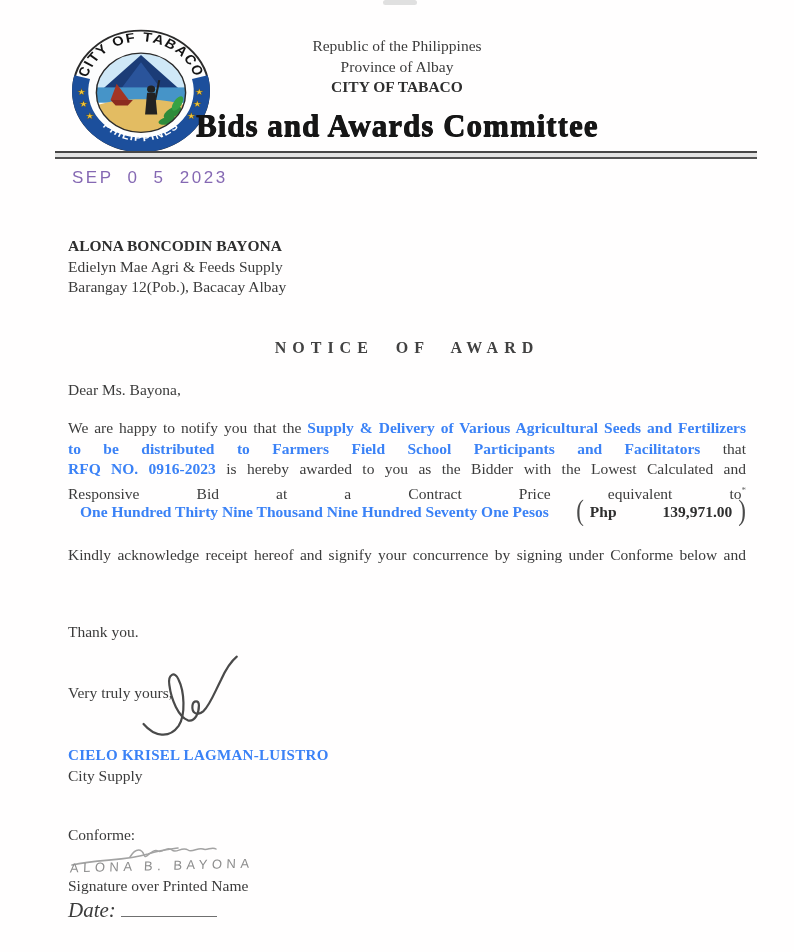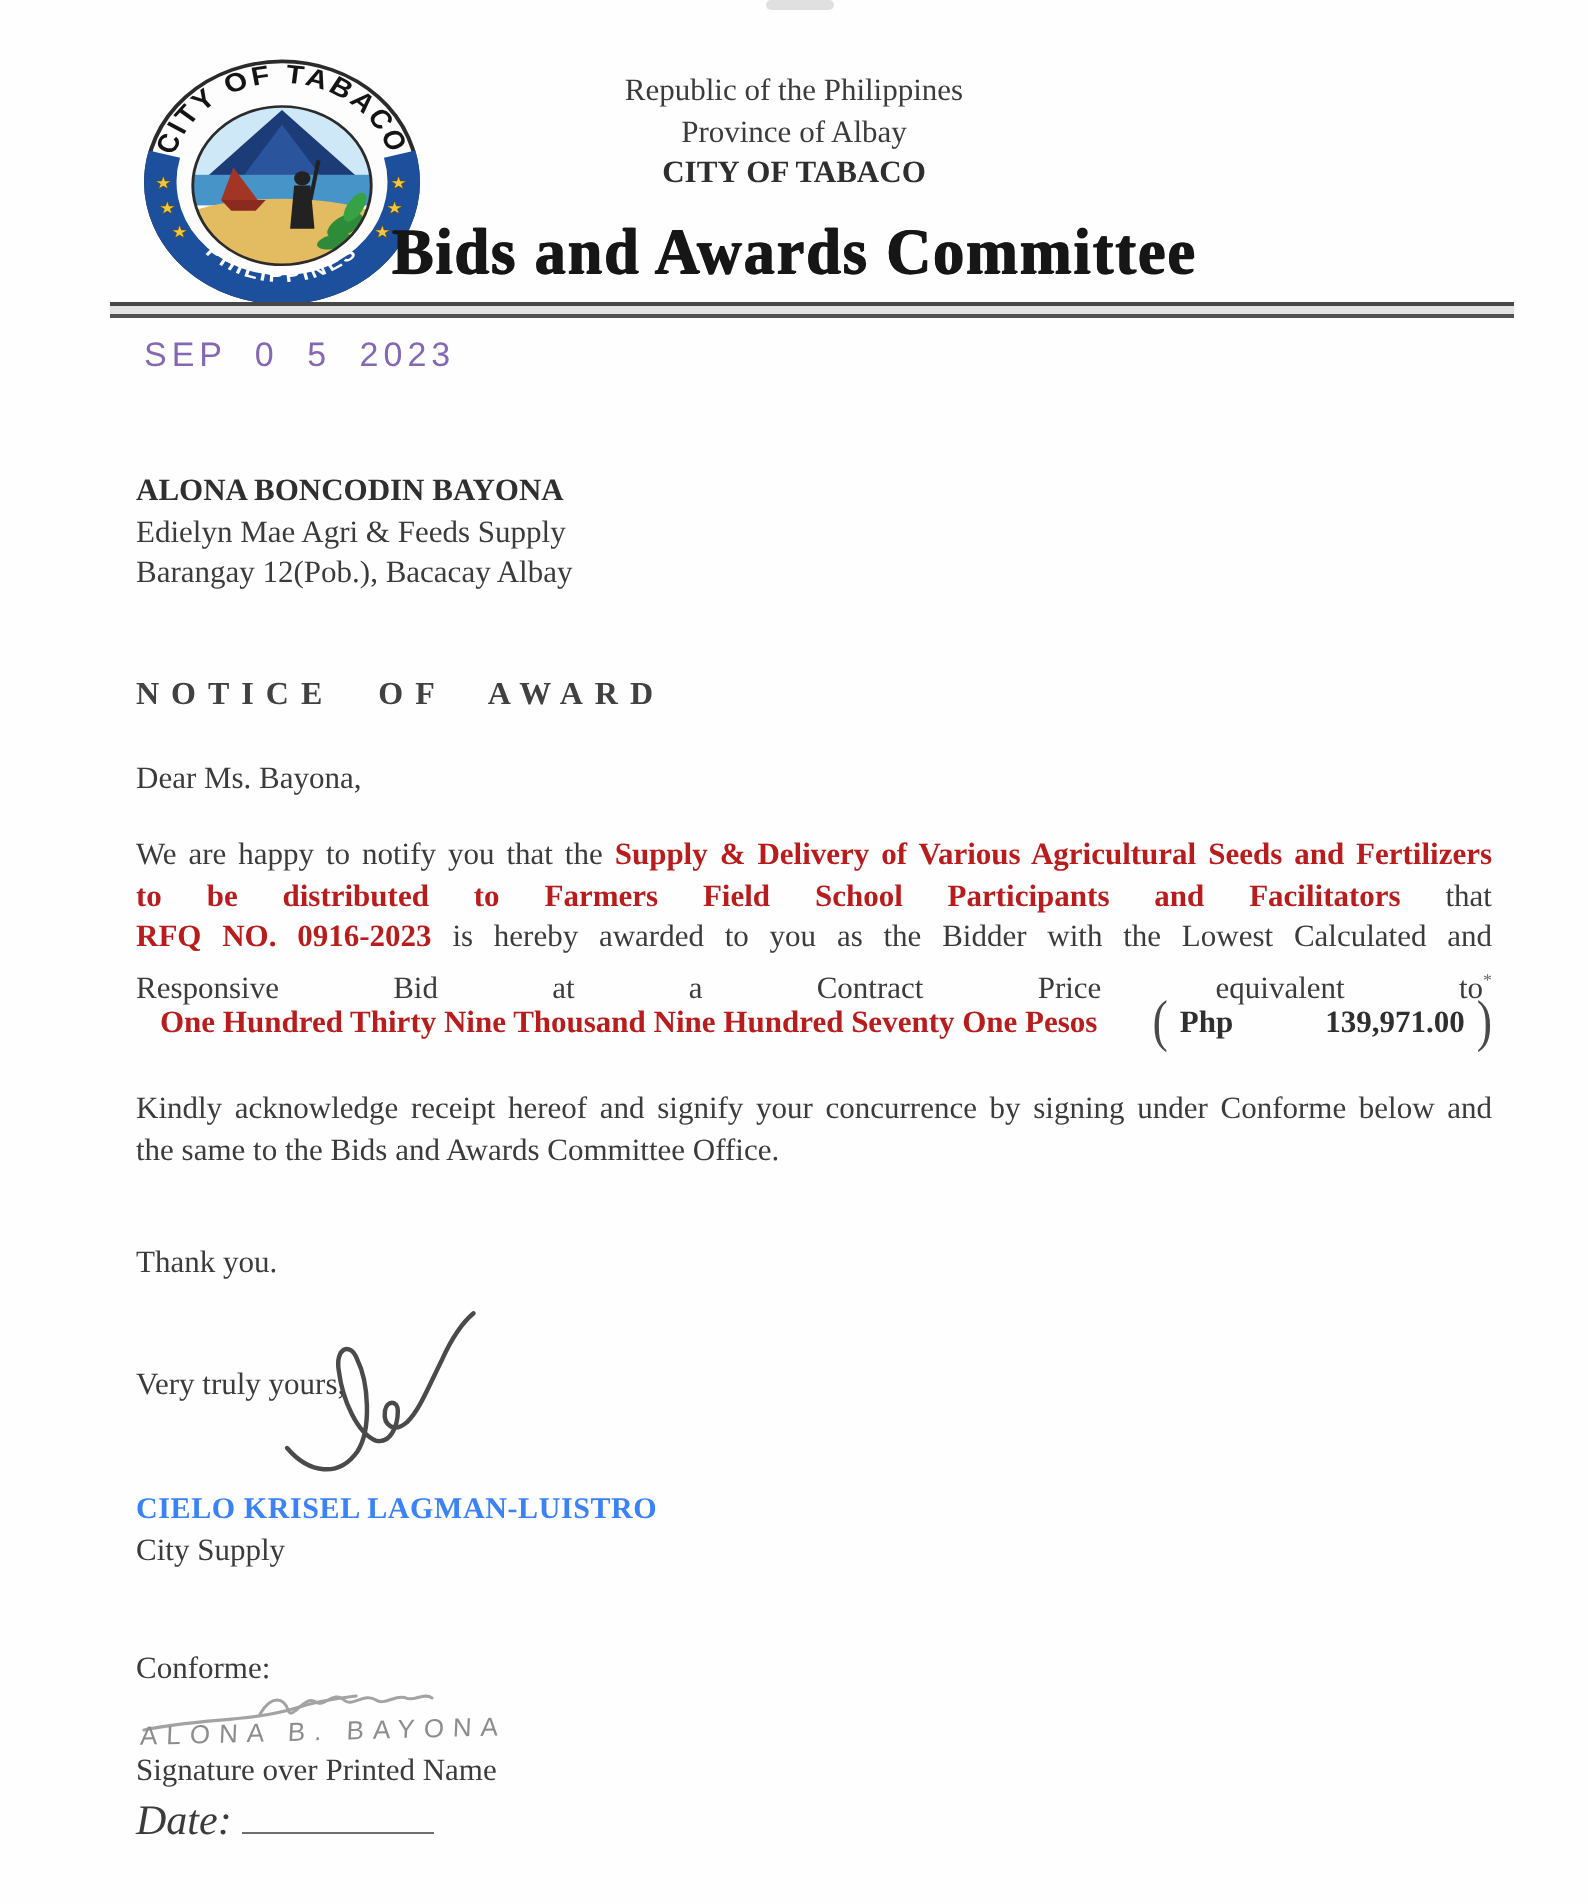--- a/index.html
+++ b/index.html
@@ -33,31 +33,31 @@
     font-size:17px;color:#7b5cad;letter-spacing:2.5px;word-spacing:7px;
     opacity:.92;
   }
 
   
   .recipient{left:68px;top:236px;font-size:15.5px;line-height:20.5px;}
   .recipient .name{font-weight:bold;color:#2f2f2f;}
 
   
   .notice{
-    left:68px;top:339px;width:678px;
+    left:68px;top:339px;width:678px;text-align:center;
     font-size:16px;font-weight:bold;color:#414141;
     letter-spacing:6px;word-spacing:12px;
   }
 
   .saluta{left:68px;top:381px;font-size:15.5px;}
 
   
   .para1{left:68px;top:418px;width:678px;font-size:15.5px;}
   .jline{text-align:justify;text-align-last:justify;line-height:20.6px;height:20.6px;}
-  .b{font-weight:bold;color:#b91c1c;}
+  .b{font-weight:bold;color:#3b82f6;}
   .sup-mark{font-size:9px;vertical-align:super;color:#6b6b6b;}
   .price-line{display:flex;justify-content:space-between;align-items:center;height:22px;margin-top:1px;margin-left:12px;}
   .price-box{display:inline-flex;align-items:center;gap:6px;font-weight:bold;color:#2f2f2f;}
   .price-gap{display:inline-block;width:34px;}
   .bracket{
     display:inline-block;font-weight:400;font-size:23px;color:#4a4a4a;
     transform:scaleY(1.25);line-height:0;position:relative;top:-1px;
   }
   .para2{left:68px;top:545px;width:678px;font-size:15.5px;}
   .jline-last{text-align:left;text-align-last:left;line-height:20.6px;}
@@ -163,21 +163,20 @@
           <span>Php</span>
           <span class="price-gap"></span>
           <span>139,971.00</span>
           <span class="bracket">)</span>
         </span>
     </div>
   </div>
 
   <div class="abs para2">
     <div class="jline">Kindly acknowledge receipt hereof and signify your concurrence by signing under Conforme below and</div>
-    <div class="jline-last">the same to the Bids and Awards Committee Office.</div>
   </div>
 
   <div class="abs thanks">Thank you.</div>
 
   <div class="abs valediction">Very truly yours,</div>
 
   <svg class="abs sig-mayor" width="120" height="100" viewBox="0 0 130 100">
     <path d="M 6 76 C 18 90, 34 92, 44 78 C 52 66, 50 40, 44 28 C 40 18, 32 22, 34 34
              C 36 50, 44 68, 54 72 C 62 74, 66 64, 66 56 C 66 50, 60 50, 59 56
              C 58 64, 64 68, 71 62 C 78 55, 82 44, 90 28 C 95 17, 101 8, 107 3" fill="none" stroke="#4a4a4a" stroke-width="2.4" stroke-linecap="round"></path>

